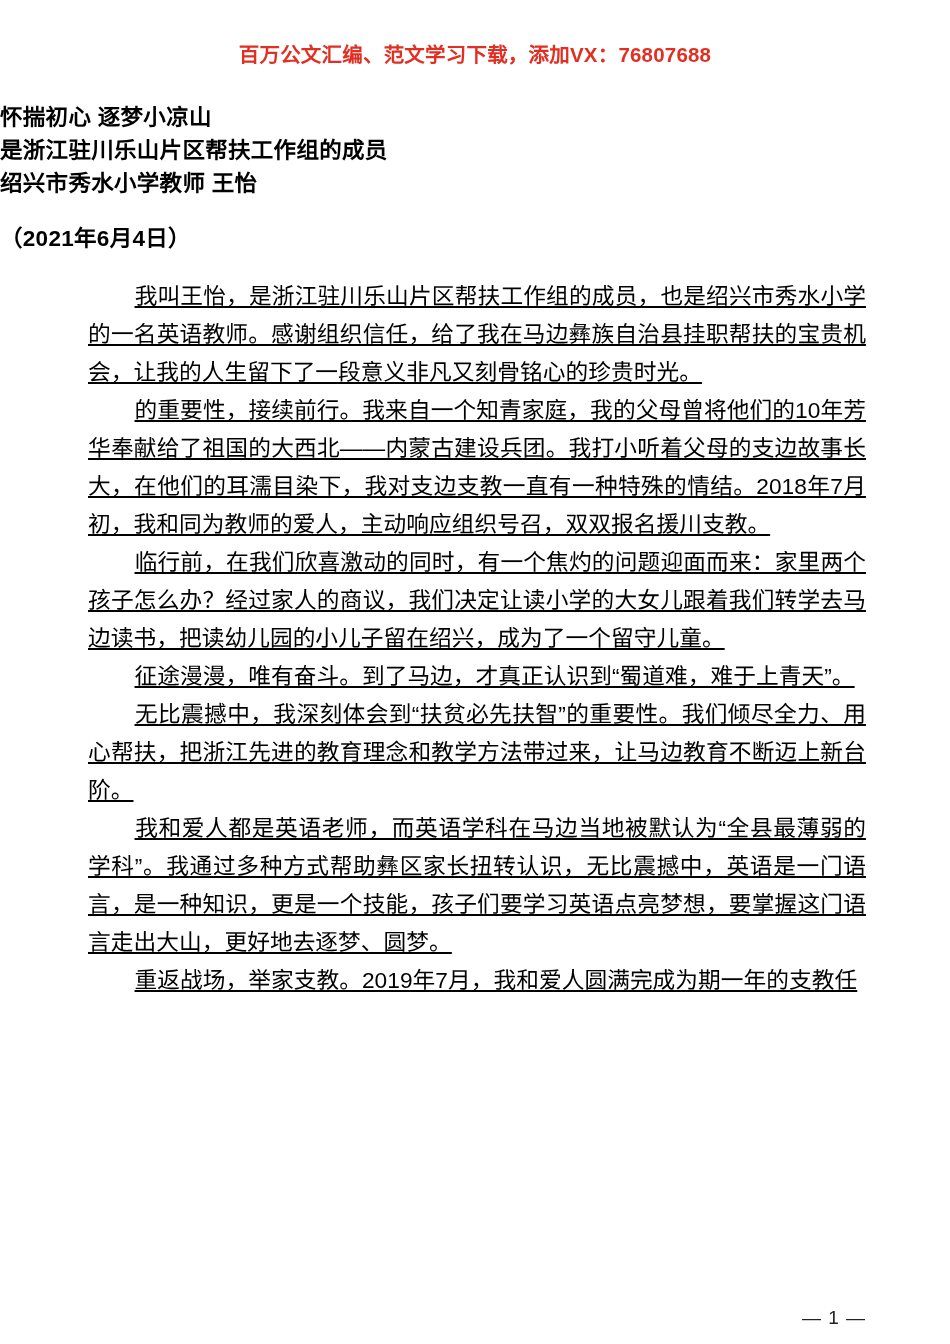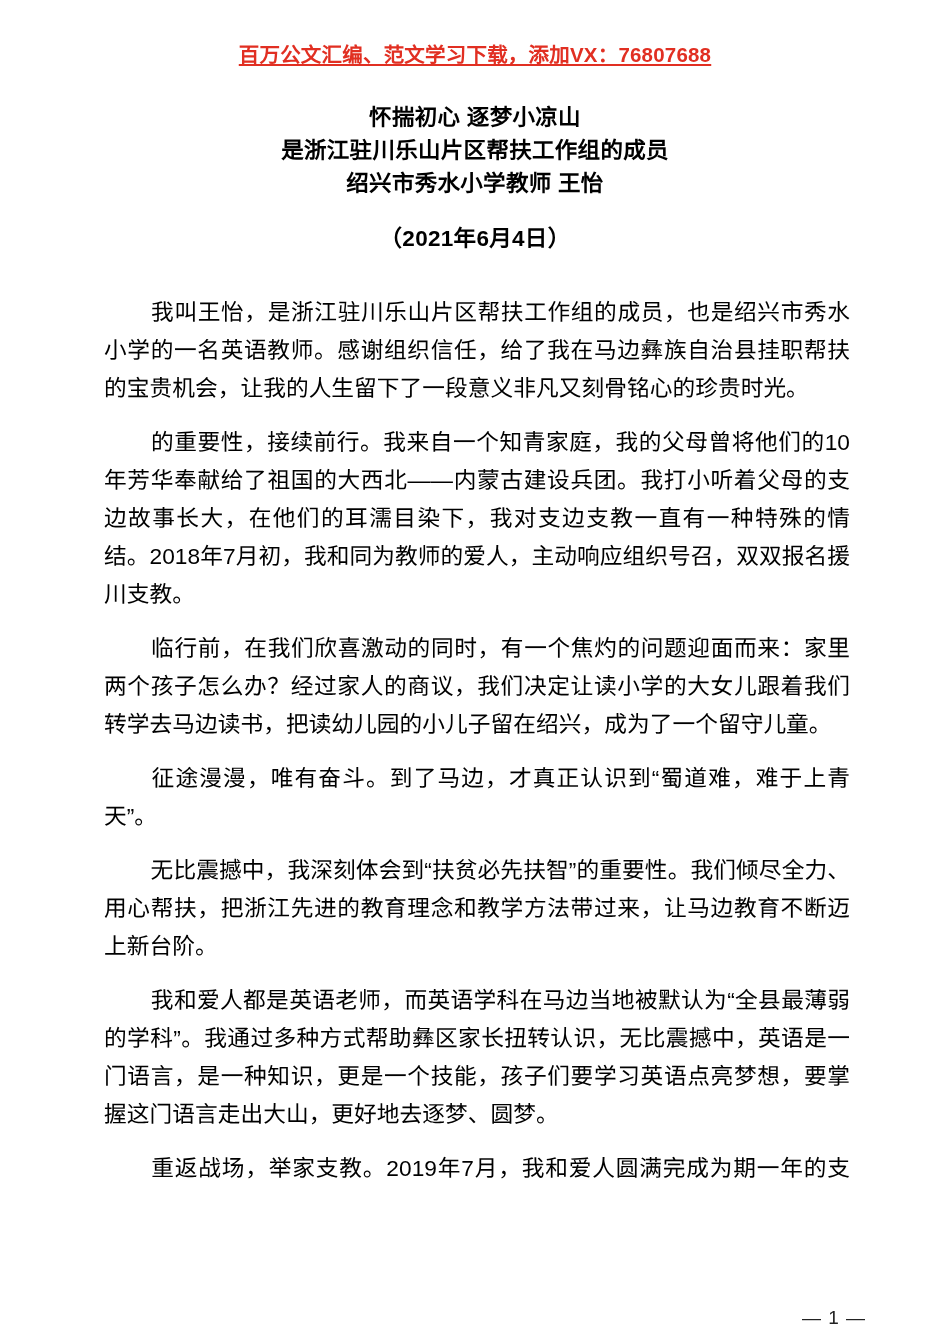--- a/index.html
+++ b/index.html
@@ -31,30 +31,28 @@
     top: 43px;
     left: 0;
     width: 950px;
     text-align: center;
     font-size: 20.5px;
     font-weight: 700;
     letter-spacing: 0.2px;
     color: #e12f22;
     line-height: 1.2;
     white-space: nowrap;
-    text-decoration: underline;
   }
 
   
   .title-block {
     position: absolute;
     top: 101px;
     left: 0;
     width: 950px;
-    text-align: center;
   }
 
   .title-line {
     font-size: 22.5px;
     font-weight: 700;
     line-height: 33px;
     letter-spacing: 0.3px;
     white-space: nowrap;
   }
 
@@ -70,23 +68,24 @@
     left: 88px;
     width: 778px;
   }
 
   .para {
     font-size: 22.7px;
     line-height: 38px;
     text-align: justify;
     text-align-last: left;
     text-justify: inter-ideograph;
-    margin: 16px;
+    margin: 0;
     letter-spacing: 0.05px;
     word-break: break-all;
+    text-decoration: underline;
   }
 
   .para .indent {
     display: inline-block;
     width: 2.05em;
   }
 
   
   .para.clipped {
     max-height: 38px;

